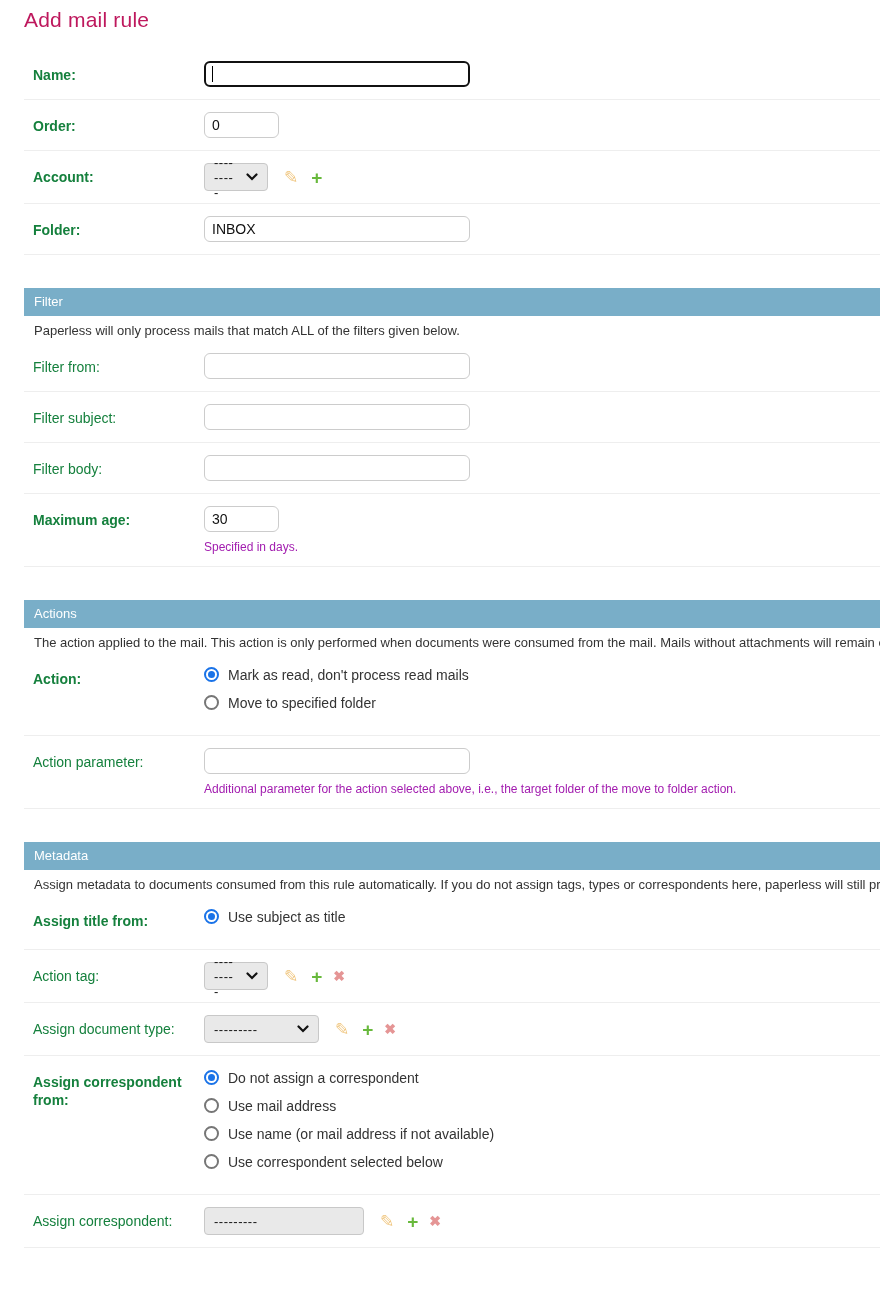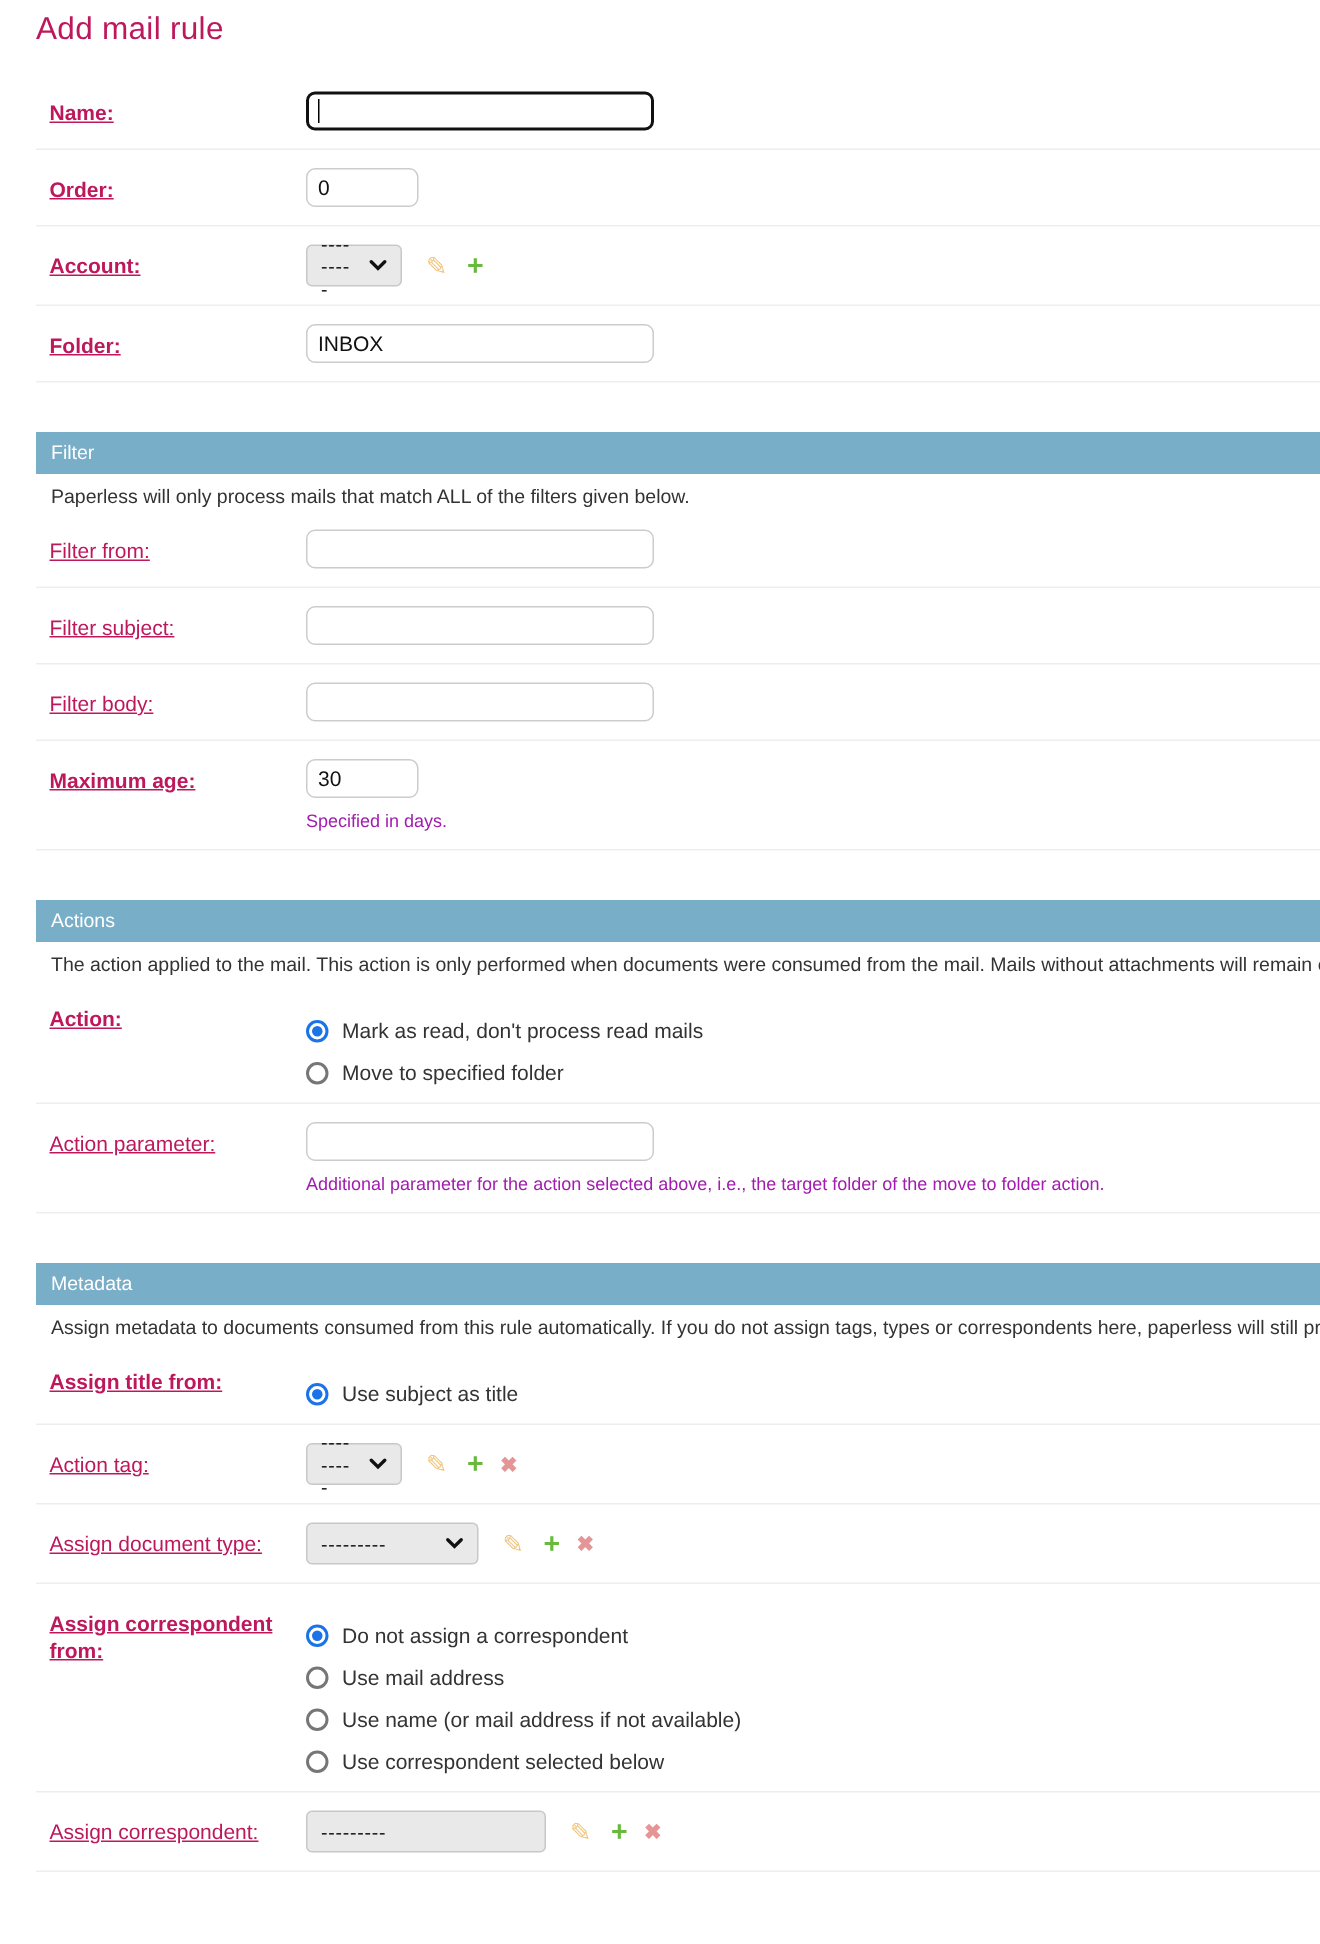--- a/index.html
+++ b/index.html
@@ -27,29 +27,29 @@
     white-space: nowrap; overflow: hidden;
   }
   .form-row {
     display: flex; align-items: flex-start;
     padding: 12px 0 12px 9px;
     border-bottom: 1px solid #eee;
   }
   .form-row .label-box {
     width: 171px; flex: 0 0 171px;
     padding-top: 5px; padding-right: 10px;
-    font-size: 14px; color: #be185d; line-height: 18px; text-decoration: underline;
+    font-size: 14px; color: #15803d; line-height: 18px;
   }
   .form-row .label-box.required { font-weight: bold; }
   .field-box { display: flex; flex-direction: column; }
   .field-inline { display: flex; align-items: center; }
 
   
   .text-input {
-    width: 232px; height: 26px;
+    width: 266px; height: 26px;
     border: 1px solid #ccc; border-radius: 6px;
     background: #fff; padding: 0 7px;
     font-size: 14px; color: #111;
     display: flex; align-items: center;
   }
   .text-input.small { width: 75px; }
   .text-input.focused { border: 2px solid #111; padding: 0 6px; }
   .caret { width: 1px; height: 16px; background: #000; }
 
   
@@ -67,21 +67,21 @@
 
   
   .icon-btn { margin-left: 13px; cursor: pointer; display: inline-flex; align-items: center; line-height: 1; }
   .edit-icon   { color: #f0c67f; font-size: 17px; }
   .add-icon    { color: #68b93c; font-size: 19px; font-weight: bold; }
   .delete-icon { color: #e59595; font-size: 14px; font-weight: bold; margin-left: 11px; }
   .icon-btn.first { margin-left: 16px; }
 
   
   .radio-list { display: flex; flex-direction: column; padding-top: 2px; }
-  .radio-item { display: flex; align-items: flex-end; height: 28px; cursor: default; }
+  .radio-item { display: flex; align-items: flex-start; height: 28px; cursor: default; }
   .radio-circle {
     width: 15px; height: 15px; border-radius: 50%;
     border: 2px solid #767676; background: #fff;
     flex: 0 0 15px; position: relative;
   }
   .radio-item.checked .radio-circle { border-color: #1a73e8; }
   .radio-item.checked .radio-circle::after {
     content: ""; position: absolute; left: 2px; top: 2px;
     width: 7px; height: 7px; border-radius: 50%; background: #1a73e8;
   }

